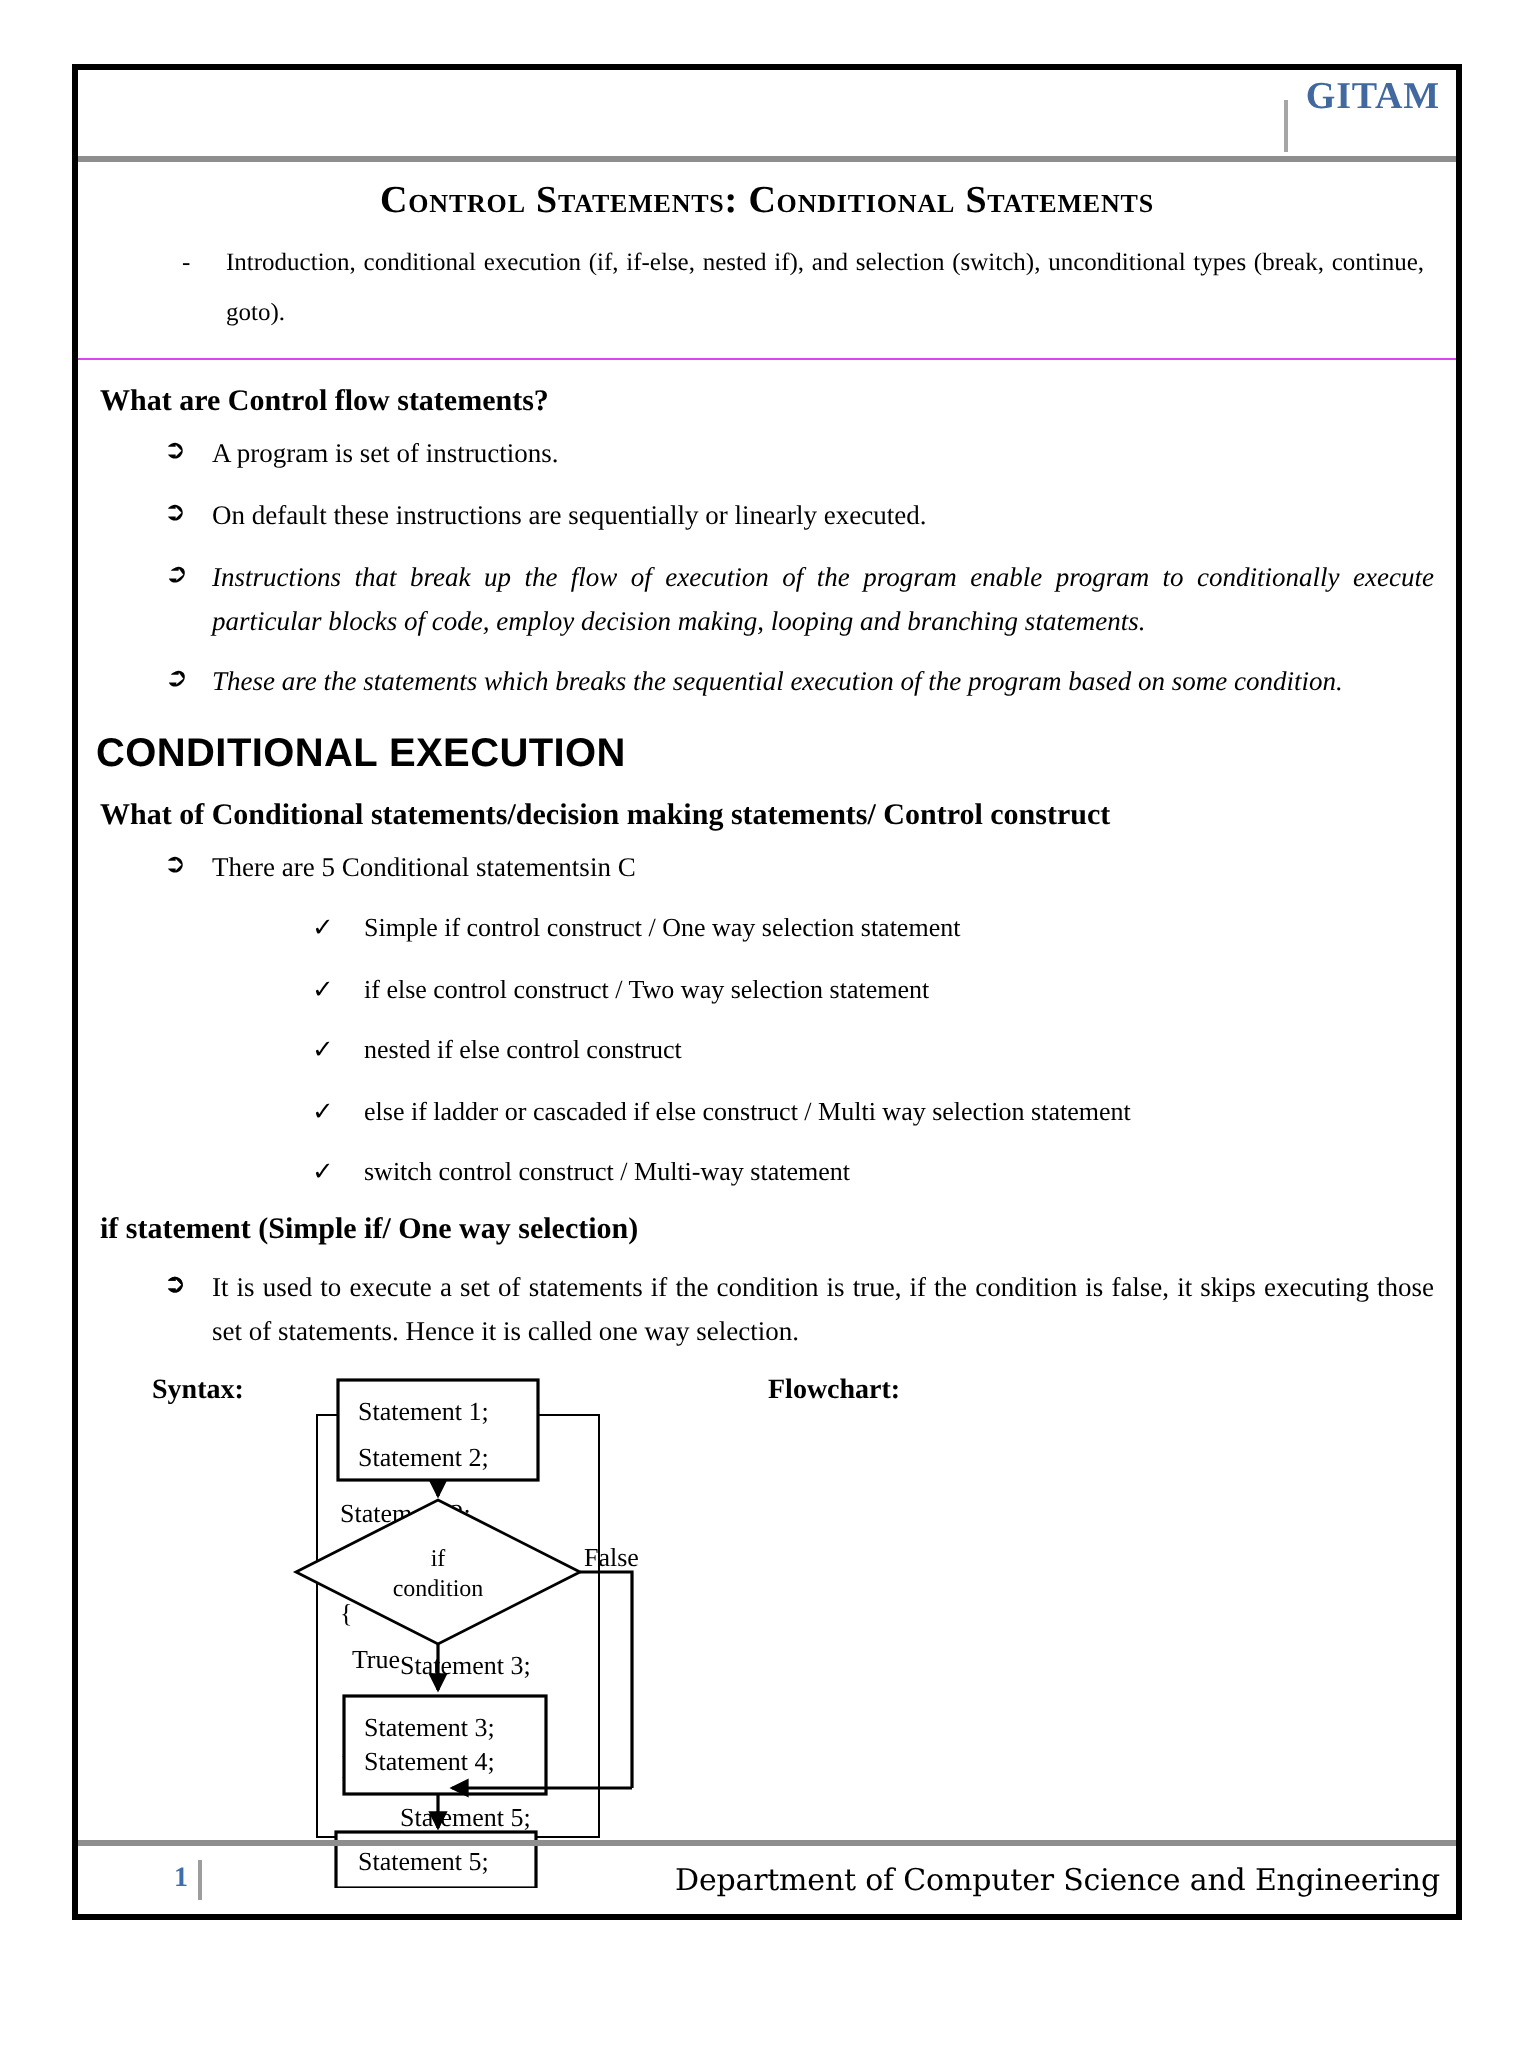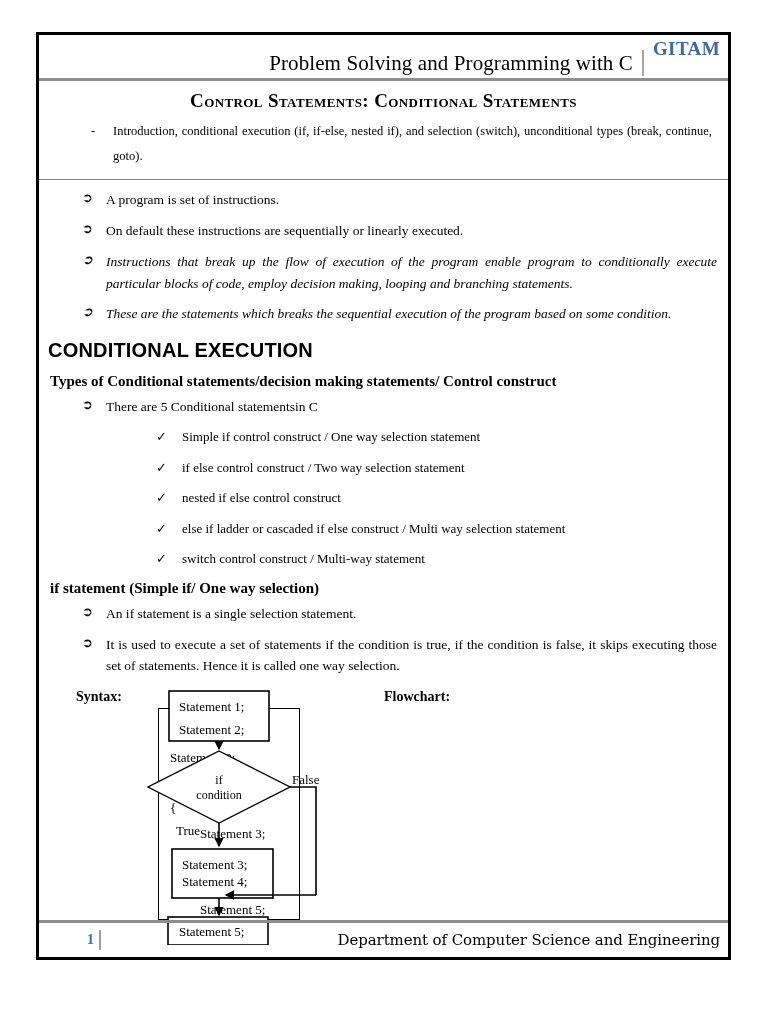--- a/index.html
+++ b/index.html
@@ -140,35 +140,35 @@
     font-size:15px;
     letter-spacing:-.1px;
   }
 </style>
 </head>
 <body>
 
 <div class="page">
 
   <div class="hdr">
-    <div class="hdr-title">Problem Solving and Programming with C</div>
     <div class="hdr-sep"></div>
     <div class="hdr-brand">GITAM</div>
   </div>
 
   <div class="topic">
     <div class="topic-title">Control Statements: Conditional Statements</div>
     <div class="topic-sub">
       <div class="topic-dash">-</div>
       <div class="topic-text">Introduction, conditional execution (if, if-else, nested if), and selection (switch), unconditional types (break, continue, goto).</div>
     </div>
   </div>
 
   <div class="body">
 
+    <h2 class="sec">What are Control flow statements?</h2>
     <ul class="arrows">
       <li>
         <span class="bullet">➲</span>
         <span>A program is set of instructions.</span>
       </li>
       <li>
         <span class="bullet">➲</span>
         <span>On default these instructions are sequentially or linearly executed.</span>
       </li>
       <li class="ital">
@@ -176,21 +176,21 @@
         <span>Instructions that break up the flow of execution of the program enable program to conditionally execute particular blocks of code, employ decision making, looping and branching statements.</span>
       </li>
       <li class="ital">
         <span class="bullet">➲</span>
         <span>These are the statements which breaks the sequential execution of the program based on some condition.</span>
       </li>
     </ul>
 
     <div class="center-head">CONDITIONAL EXECUTION</div>
 
-    <h2 class="sec">Types of Conditional statements/decision making statements/ Control construct</h2>
+    <h2 class="sec">What of Conditional statements/decision making statements/ Control construct</h2>
     <ul class="arrows">
       <li>
         <span class="bullet">➲</span>
         <span>There are 5 Conditional statementsin C</span>
       </li>
     </ul>
 
     <ul class="checks">
       <li>
         <span class="bullet">✓</span>
@@ -211,21 +211,20 @@
       <li>
         <span class="bullet">✓</span>
         <span>switch control construct  / Multi-way statement</span>
       </li>
     </ul>
 
     <h2 class="sec tight">if statement (Simple if/ One way selection)</h2>
     <ul class="arrows">
       <li>
         <span class="bullet">➲</span>
-        <span>An if statement is a single selection statement.</span>
       </li>
       <li>
         <span class="bullet">➲</span>
         <span>It is used to execute a set of statements if the condition is true, if the condition is false, it skips executing those set of statements. Hence it is called one way selection.</span>
       </li>
     </ul>
 
     <div class="sf">
       <div class="lbl syntax-lbl">Syntax:</div>
       <div class="lbl flow-lbl">Flowchart:</div>

